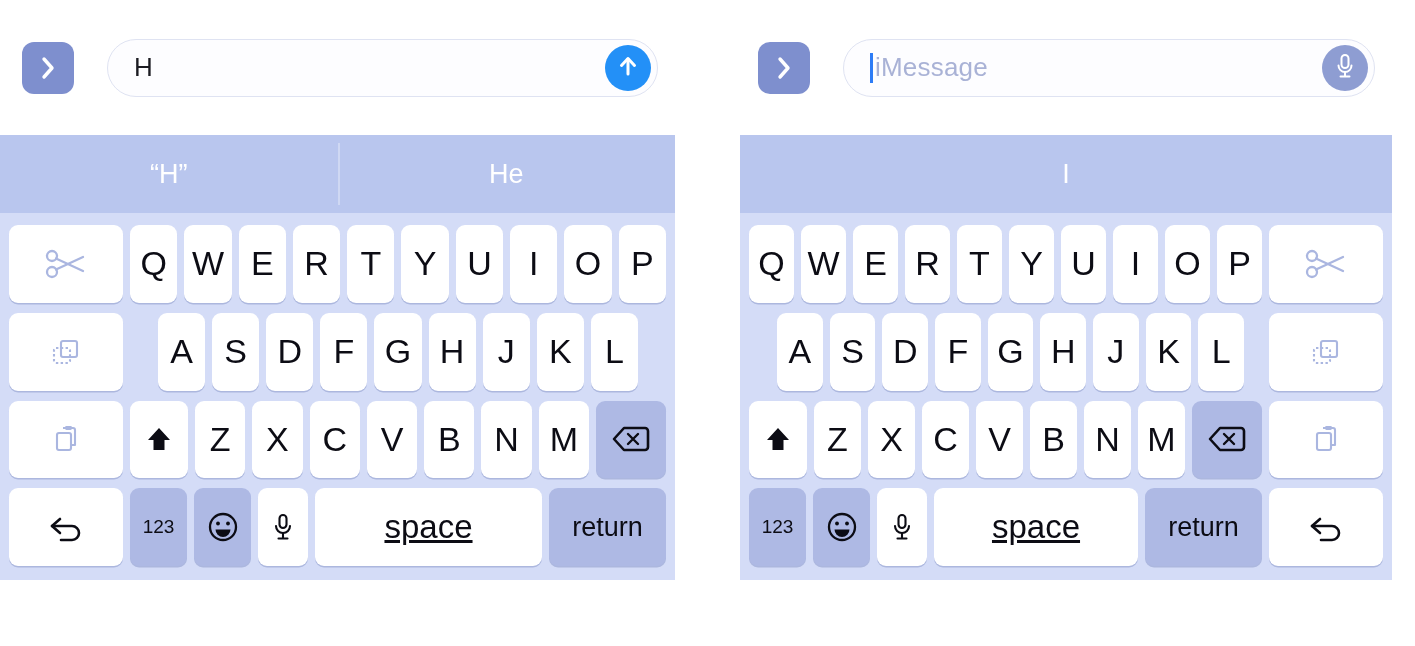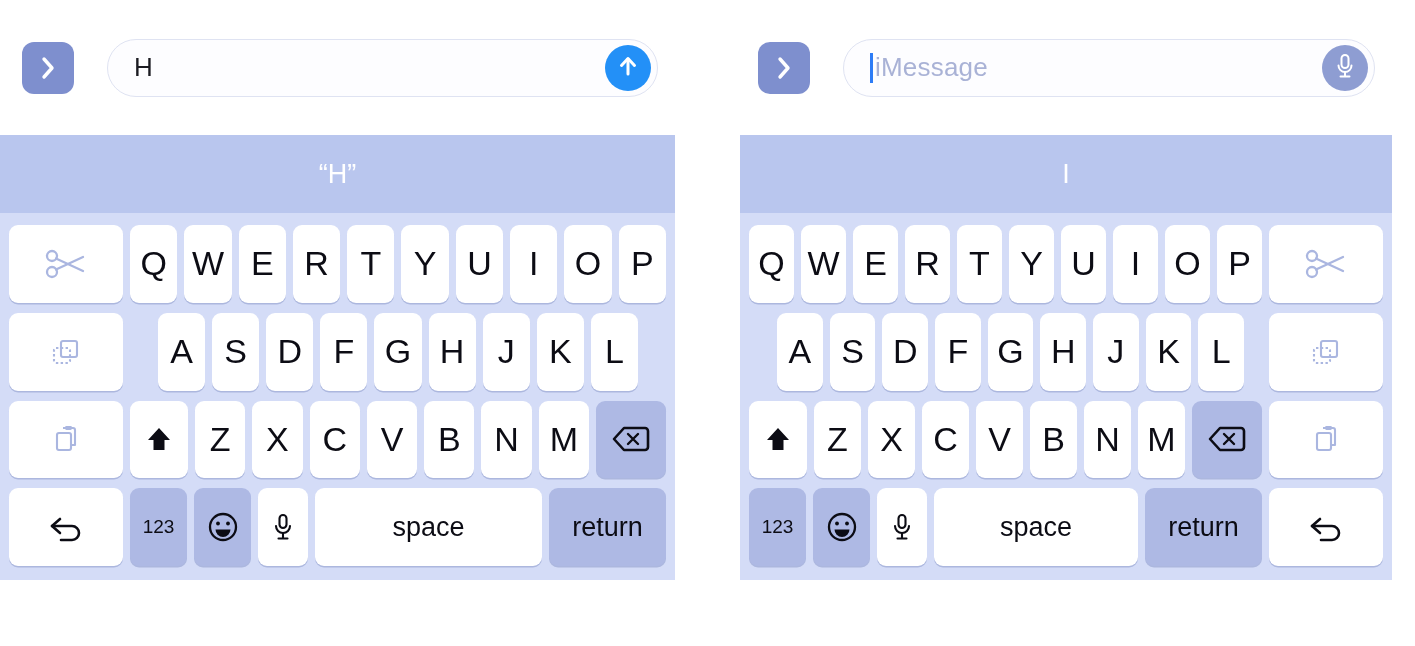--- a/index.html
+++ b/index.html
@@ -141,21 +141,21 @@
     justify-content: center;
     color: #0c0c14;
     font-size: 34px;
     font-weight: 400;
     user-select: none;
     box-sizing: border-box;
   }
   .key.letter { flex: 1 1 0; min-width: 0; }
   .key.gray   { background: #aeb9e4; }
   .key.wide   { flex: 0 0 114px; }
-  .key.space  { flex: 1 1 0; font-size: 27px; }
+  .key.space  { flex: 1 1 0; font-size: 33px; text-decoration: underline; }
   .key.k123   { flex: 0 0 57px; font-size: 19px; }
   .key.kemoji { flex: 0 0 57px; }
   .key.kmic   { flex: 0 0 50px; }
   .key.kshift { flex: 0 0 58px; }
   .key.kback  { flex: 0 0 70px; }
   .key.kreturn{ flex: 0 0 117px; font-size: 27px; }
   .key.krow2pad { flex: 0 0 21px; background: none; box-shadow: none; }
   .key.spacer-sm { flex: 0 0 11px; background: none; box-shadow: none; }
 
   .key svg { display: block; }
@@ -181,20 +181,21 @@
               <path d="M12 21 L12 6" stroke="#ffffff" stroke-width="3" stroke-linecap="round"></path>
               <path d="M5.5 12.5 L12 5.5 L18.5 12.5" fill="none" stroke="#ffffff" stroke-width="3" stroke-linecap="round" stroke-linejoin="round"></path>
             </svg>
         </span>
       </div>
     </div>
   </div>
 
   <div class="predictions">
     <div class="pred">“H”</div>
+    <div class="pred">He</div>
   </div>
 
   <div class="keyboard">
 
     <div class="krow">
       <div class="key wide">
         <span>
           <svg width="46" height="32" viewBox="0 0 46 32">
             <circle cx="9" cy="8" r="5" fill="none" stroke="#aab6e0" stroke-width="2.3"></circle>
             <circle cx="9" cy="24" r="5" fill="none" stroke="#aab6e0" stroke-width="2.3"></circle>

